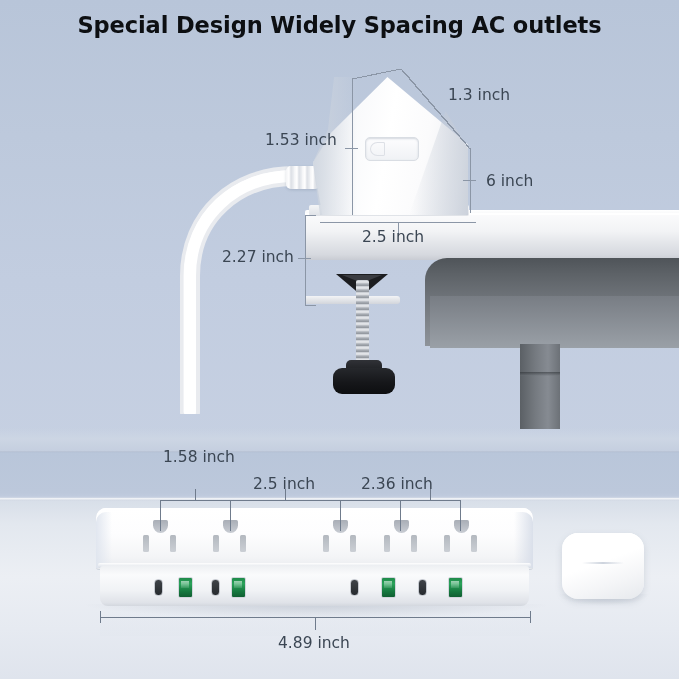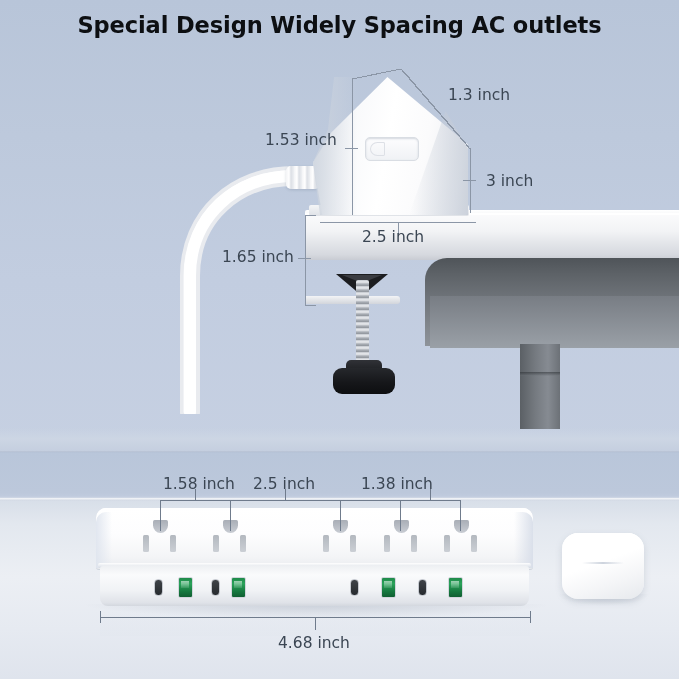--- a/index.html
+++ b/index.html
@@ -379,27 +379,27 @@
       <path d="M315 617 L315 630"></path>
       <path d="M100 611 L100 623"></path>
       <path d="M530 611 L530 623"></path>
     </g>
   </svg>
 
   <div class="dim-label" style="left:448px;top:86px;">1.3 inch</div>
 
   <div class="dim-label" style="left:265px;top:131px;">1.53 inch</div>
 
-  <div class="dim-label" style="left:486px;top:172px;">3 inch</div>
+  <div class="dim-label" style="left:486px;top:172px;">6 inch</div>
 
   <div class="dim-label" style="left:362px;top:228px;">2.5 inch</div>
 
-  <div class="dim-label" style="left:222px;top:248px;">1.65 inch</div>
-
-  <div class="dim-label" style="left:163px;top:475px;">1.58 inch</div>
+  <div class="dim-label" style="left:222px;top:248px;">2.27 inch</div>
+
+  <div class="dim-label" style="left:163px;top:448px;">1.58 inch</div>
 
   <div class="dim-label" style="left:253px;top:475px;">2.5 inch</div>
 
-  <div class="dim-label" style="left:361px;top:475px;">1.38 inch</div>
-
-  <div class="dim-label" style="left:278px;top:634px;">4.68 inch</div>
+  <div class="dim-label" style="left:361px;top:475px;">2.36 inch</div>
+
+  <div class="dim-label" style="left:278px;top:634px;">4.89 inch</div>
 
 </div>
 
 </body></html>

